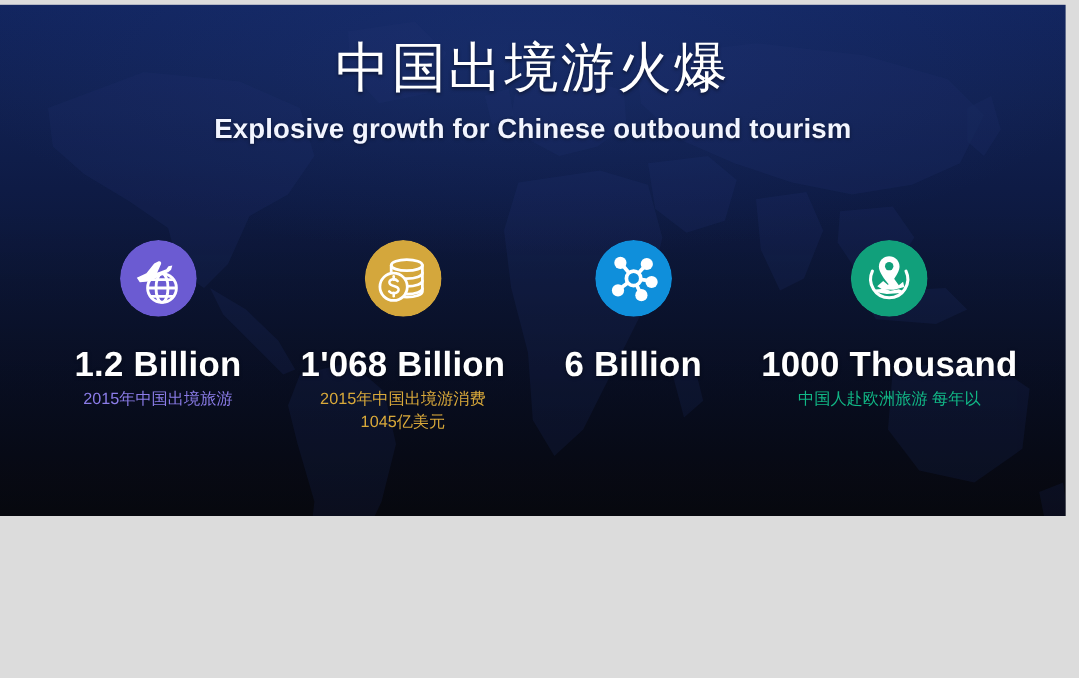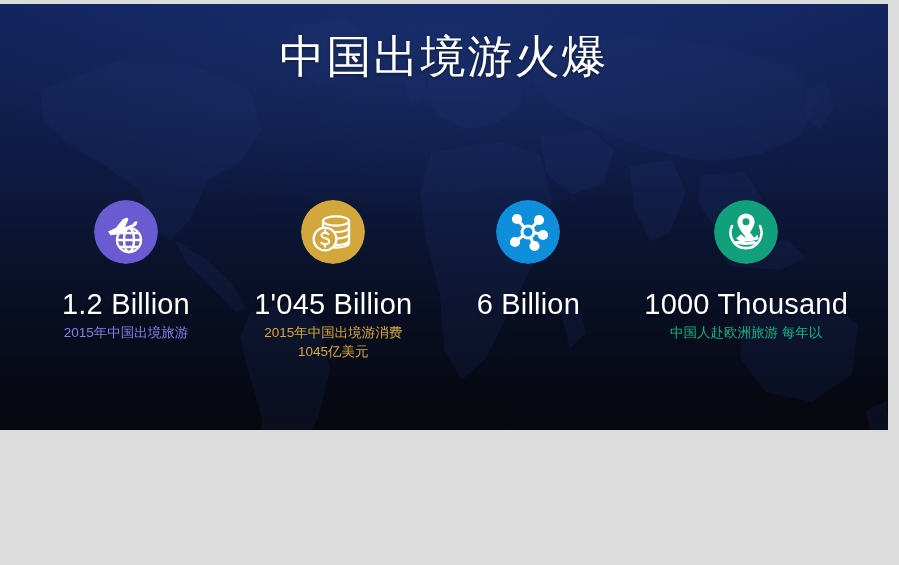--- a/index.html
+++ b/index.html
@@ -98,21 +98,21 @@
     justify-content: center;
   }
   .stat-icon {
     width: 64px;
     height: 64px;
     border-radius: 50%;
     display: block;
   }
   .stat-value {
     color: #ffffff;
-    font-weight: normal;
+    font-weight: bold;
     font-size: 29px;
     line-height: 34px;
     margin-top: 23px;
     white-space: nowrap;
     letter-spacing: 0.2px;
     text-shadow: 0 1px 3px rgba(0,0,0,0.5);
   }
   .stat-caption {
     font-size: 13.5px;
     line-height: 19px;
@@ -163,20 +163,21 @@
 
         <path d="M560 370 L578 362 L586 394 L570 408 Z"></path>
       </g>
     </svg>
   </div>
 
   <div id="vignette"></div>
 
   <div id="header">
     <h1 id="title-cn">中国出境游火爆</h1>
+    <h2 id="title-en">Explosive growth for Chinese outbound tourism</h2>
   </div>
 
   <div id="stats">
 
     <div class="stat">
       <div class="stat-icon-wrap">
         <svg class="stat-icon" viewBox="0 0 64 64">
           <circle cx="32" cy="32" r="32" fill="#6b5bd2"></circle>
           <g fill="none" stroke="#ffffff" stroke-width="2.4">
             <circle cx="35" cy="40" r="12"></circle>
@@ -206,21 +207,21 @@
             <path d="M22 40.5 C22 43.1 27.8 45.1 35 45.1 C42.2 45.1 48 43.1 48 40.5"></path>
           </g>
           <circle cx="24" cy="39" r="11.4" fill="#d4a73c" stroke="#ffffff" stroke-width="2.3"></circle>
           <g fill="none" stroke="#ffffff" stroke-width="2.1" stroke-linecap="round">
             <path d="M27.4 34.2 C26.2 32.9 24.6 32.4 23.1 32.7 C21.1 33.1 20.1 34.6 20.6 36 C21.0 37.2 22.2 37.9 24.2 38.3 C26.6 38.8 27.8 39.6 28.1 40.9 C28.5 42.5 27.2 44.0 25.0 44.3 C23.2 44.6 21.5 44.1 20.3 42.8"></path>
             <line x1="24.1" y1="30.2" x2="24.1" y2="33.2"></line>
             <line x1="24.1" y1="43.9" x2="24.1" y2="46.8"></line>
           </g>
         </svg>
       </div>
-      <div class="stat-value">1'045 Billion</div>
+      <div class="stat-value">1'068 Billion</div>
       <div class="stat-caption" style="color:#d9a93a">
         <span class="cap-line">2015年中国出境游消费</span>
         <span class="cap-line">1045亿美元</span>
       </div>
     </div>
 
     <div class="stat">
       <div class="stat-icon-wrap">
         <svg class="stat-icon" viewBox="0 0 64 64">
           <circle cx="32" cy="32" r="32" fill="#0f8fdb"></circle>

